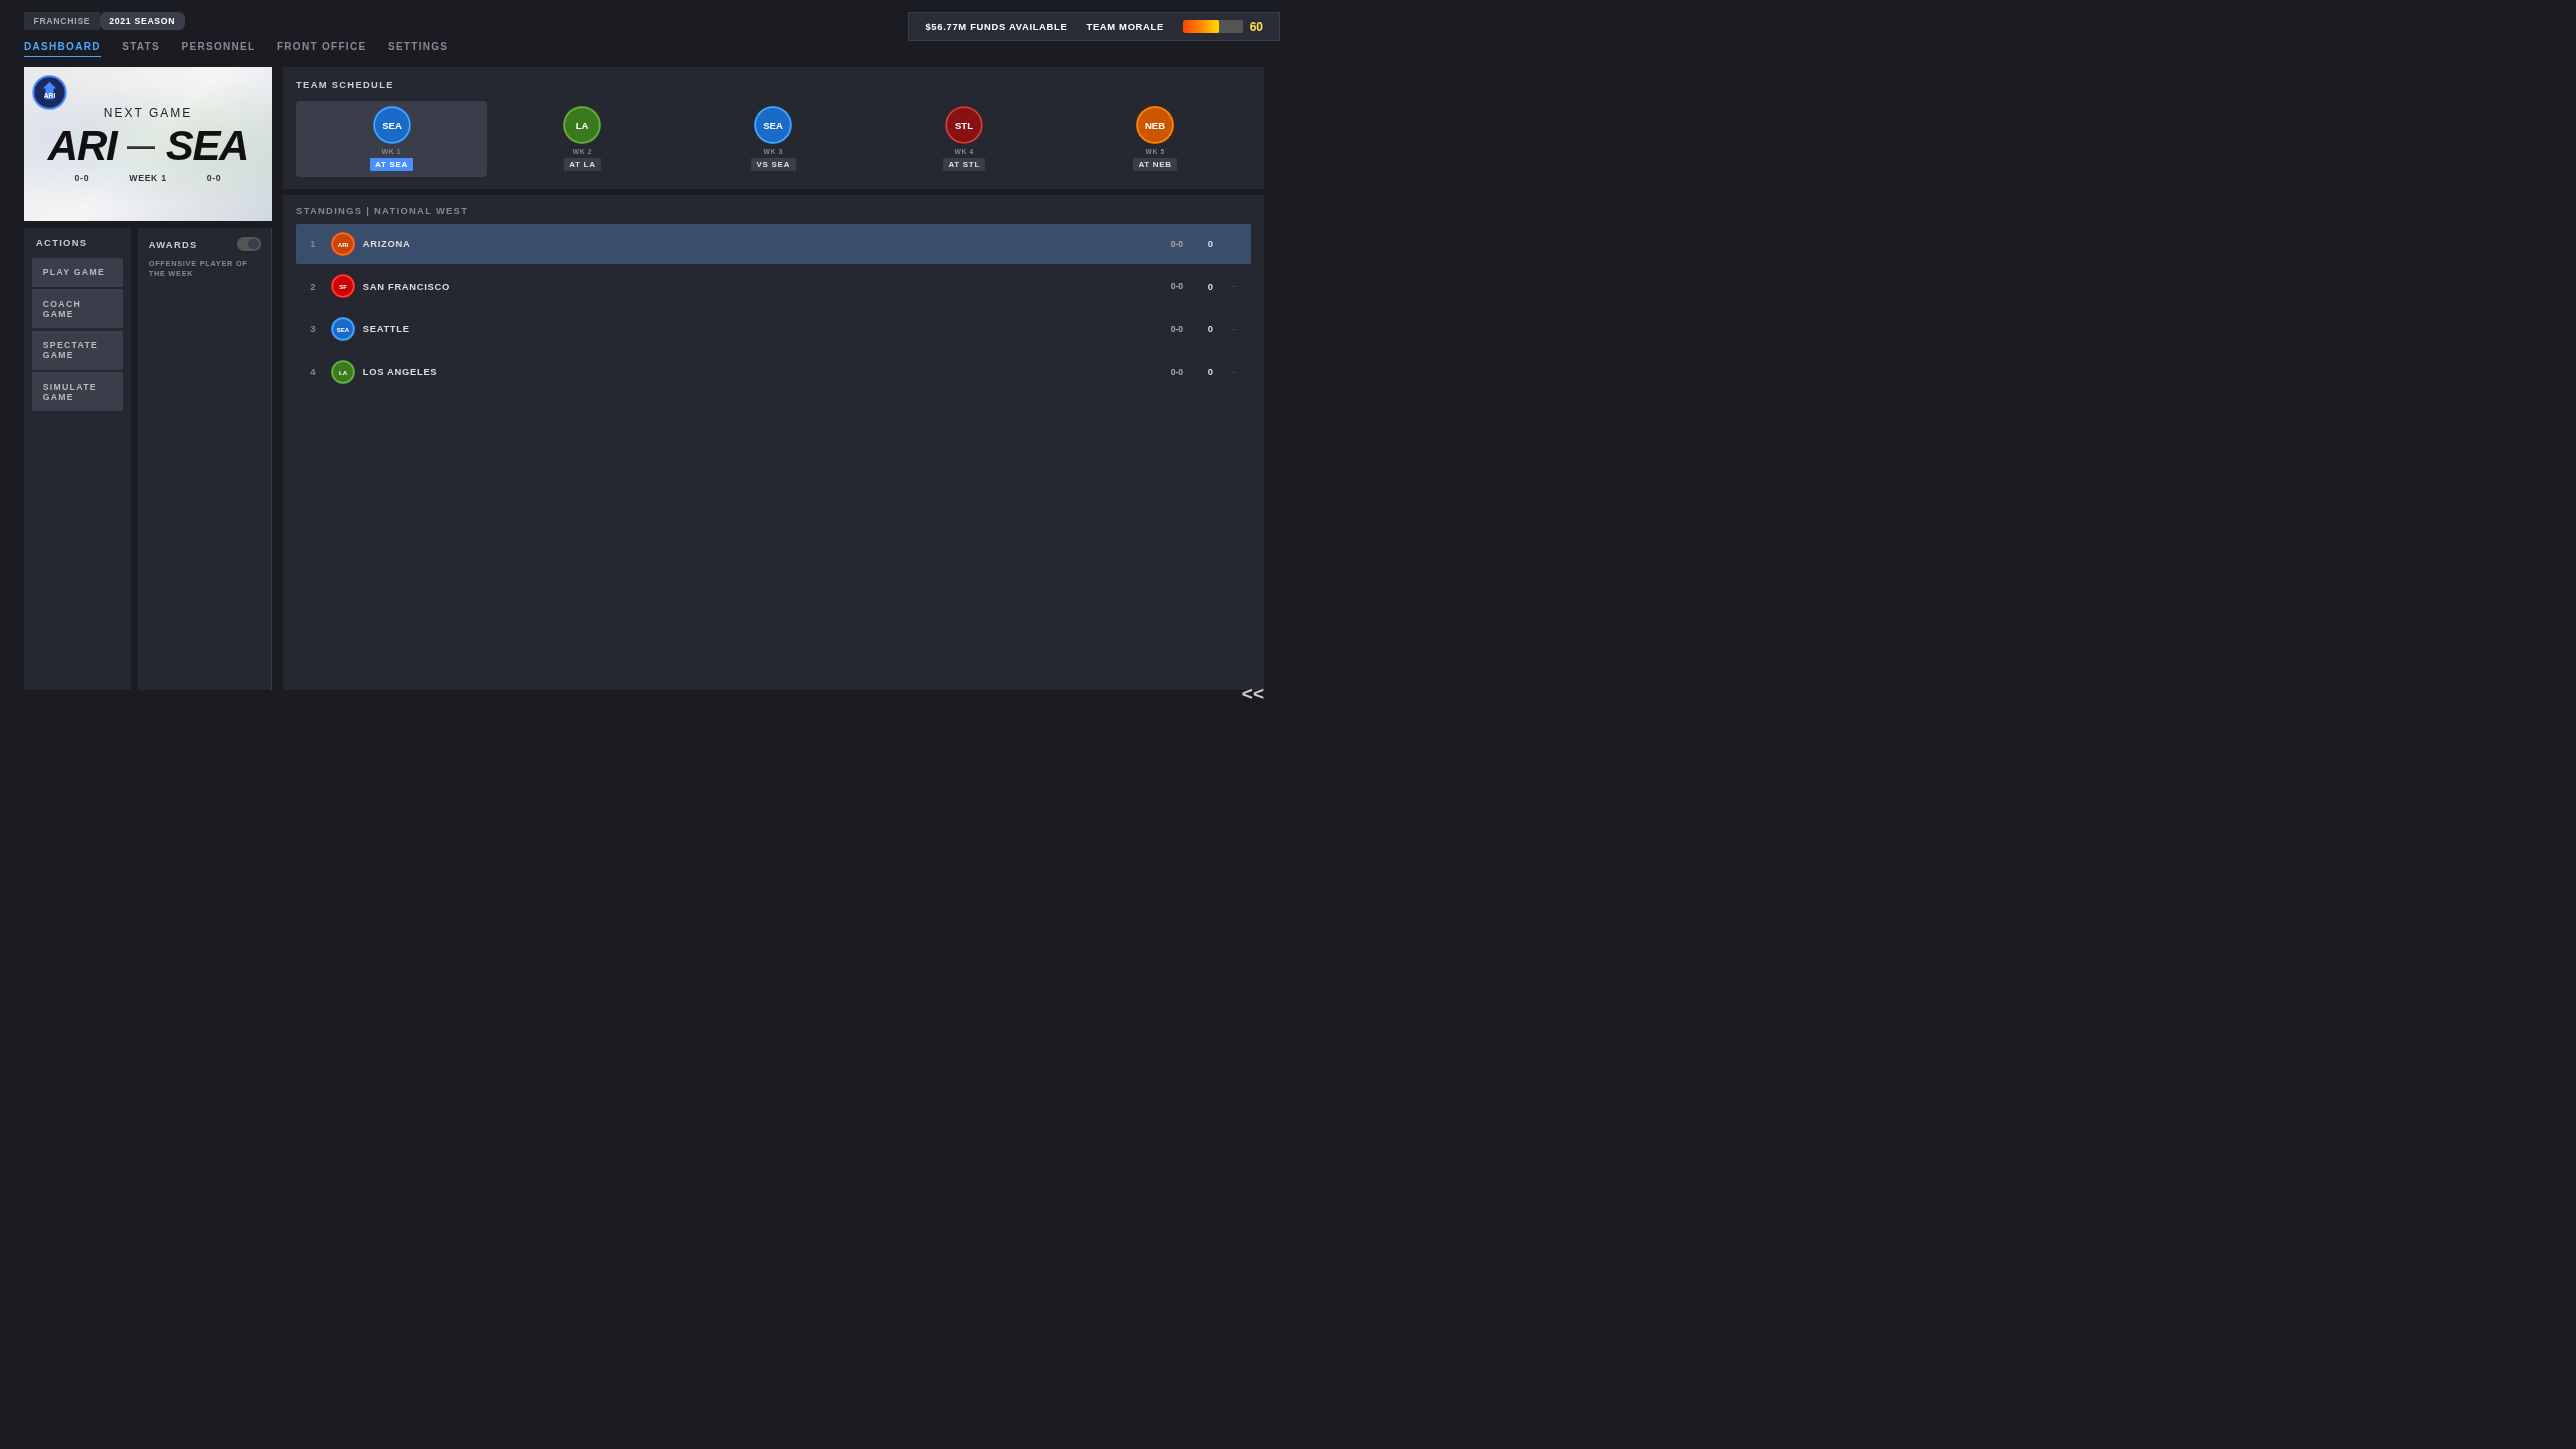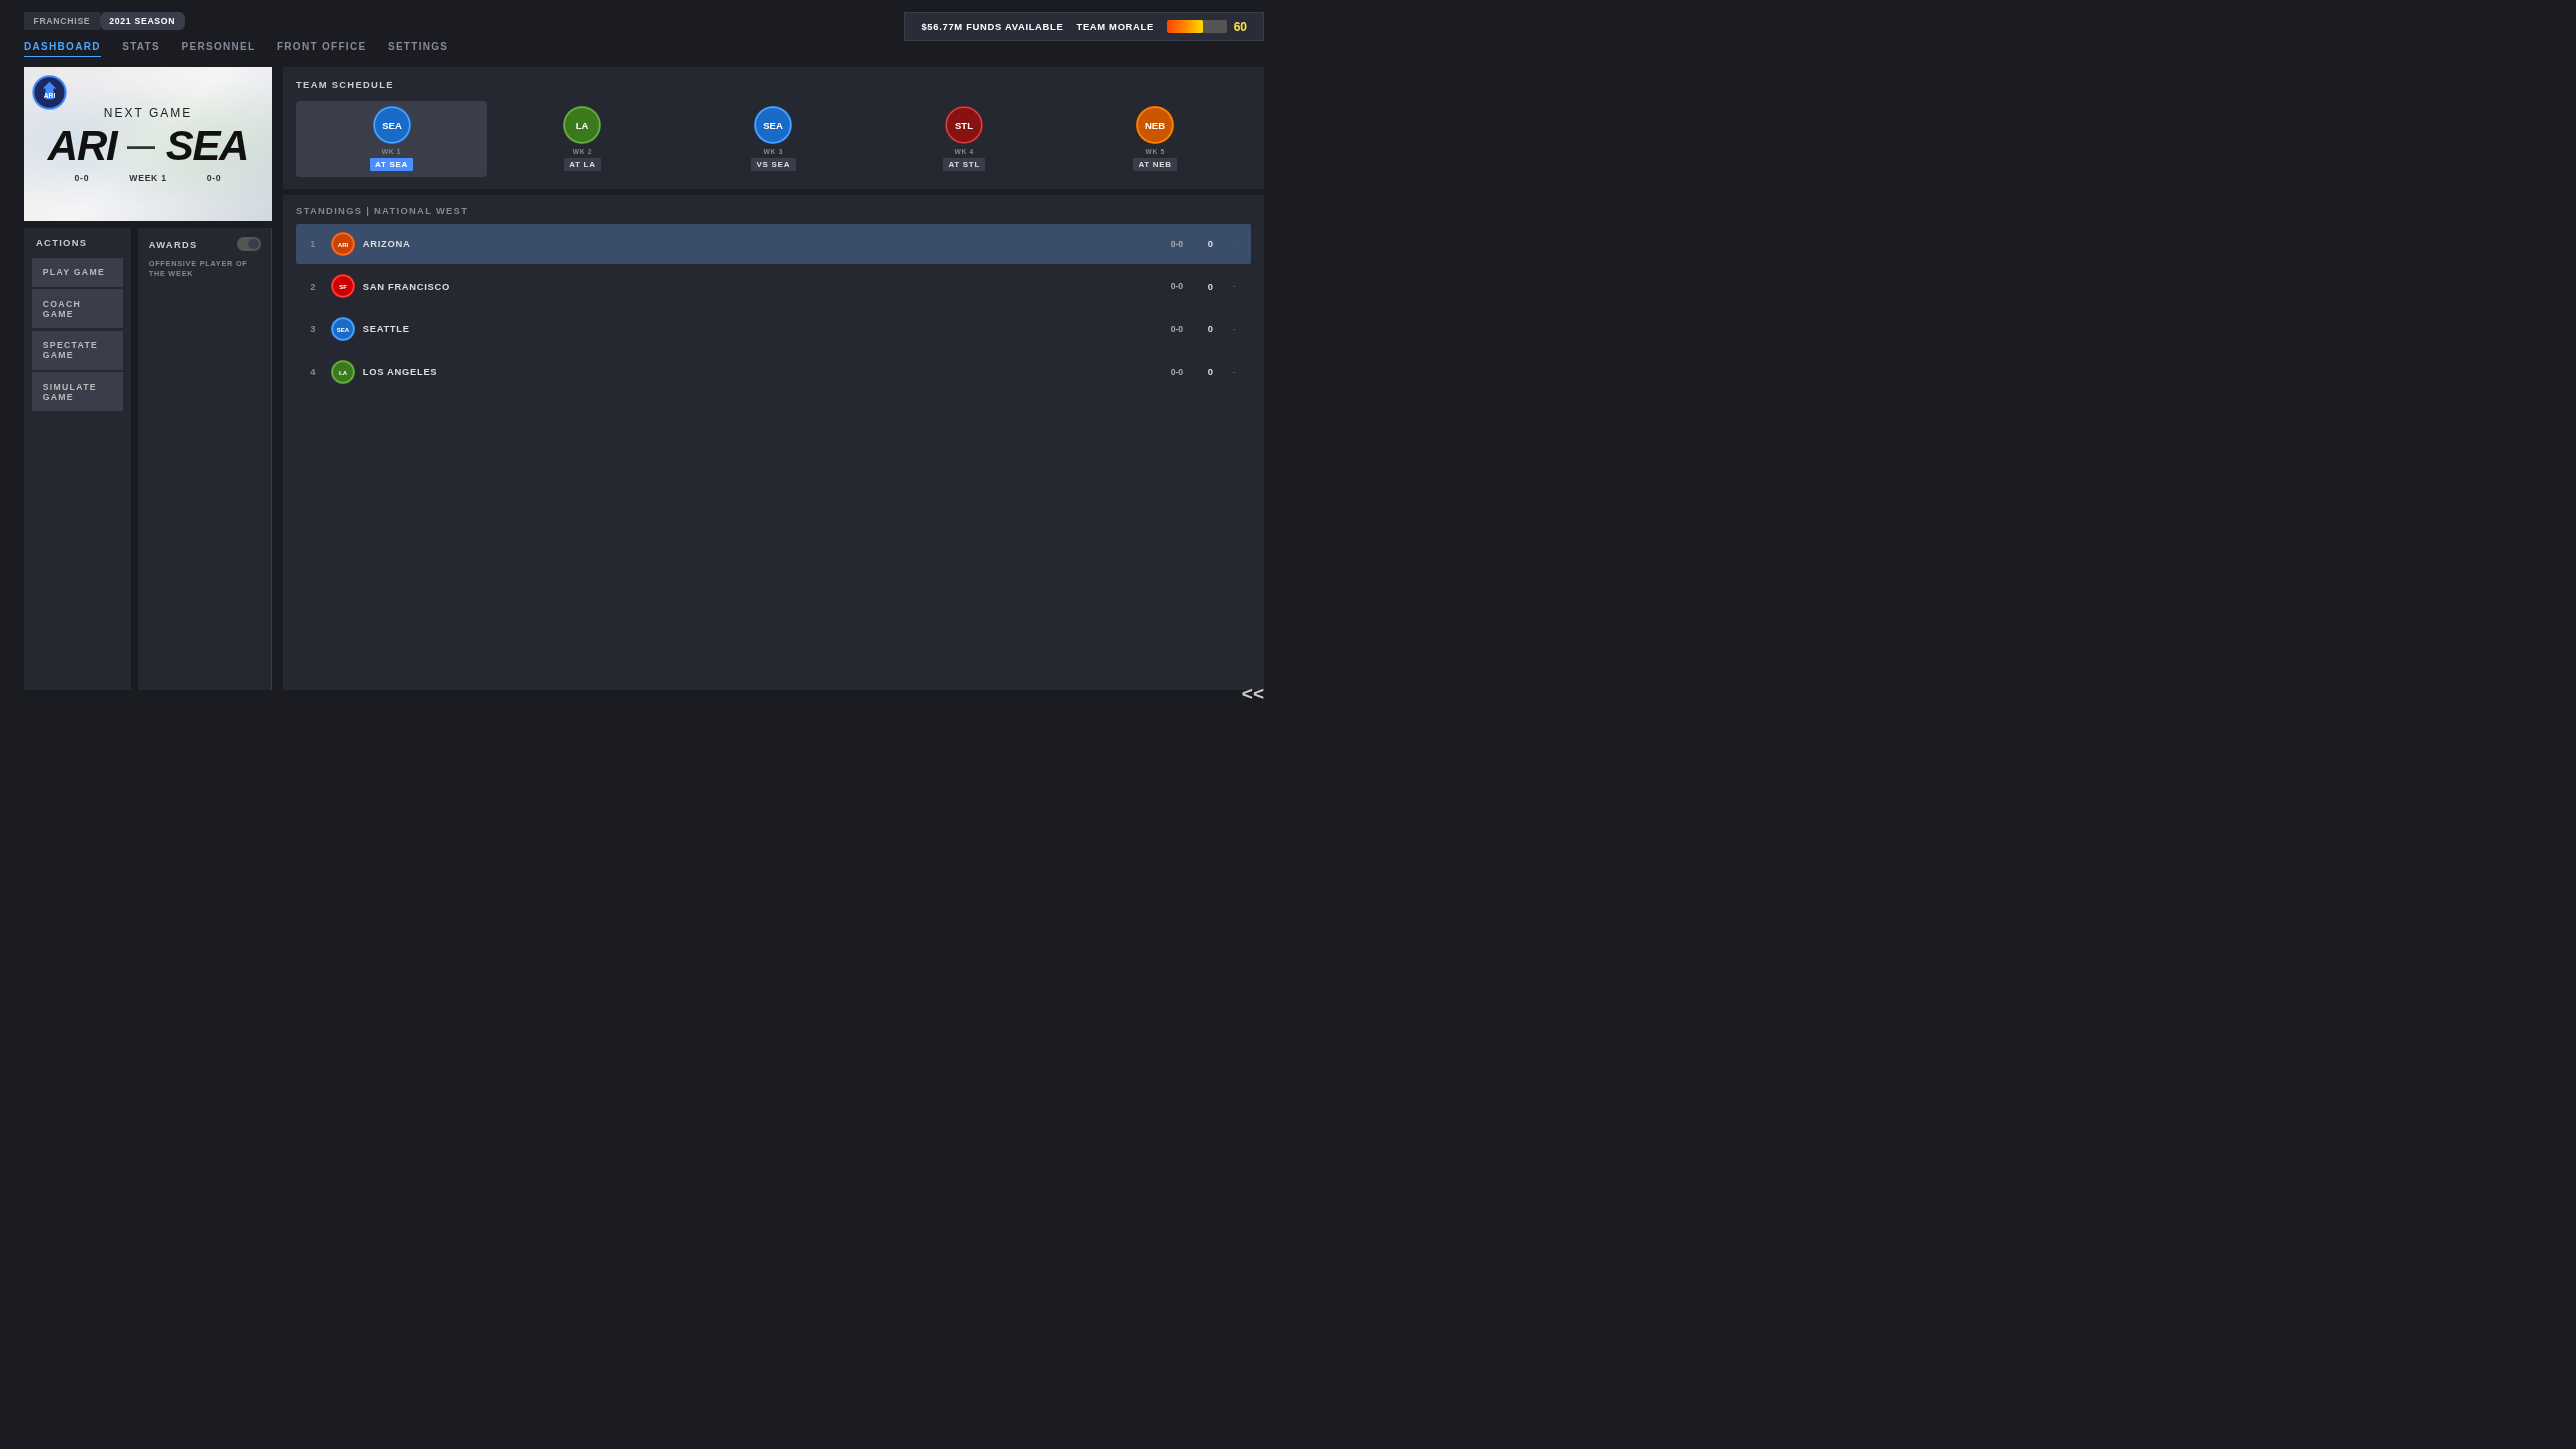--- a/index.html
+++ b/index.html
@@ -57,27 +57,27 @@
     }
     .nav-item.active {
       color: #4da6ff;
       border-bottom: 1.3px solid #4da6ff;
     }
 
     
     .funds-bar {
       position: absolute;
       top: 12px;
-      right: 24px;
+      right: 8px;
       background: #2a2d38;
       border: 0.7px solid #3a3d4a;
       display: flex;
       align-items: center;
       padding: 6.7px 16px;
-      gap: 13px;
+      gap: 19px;
       min-width: 228px;
     }
     .funds-text {
       font-size: 9.4px;
       font-weight: 700;
       letter-spacing: 0.7px;
       color: #ffffff;
       text-transform: uppercase;
     }
     .morale-label {

